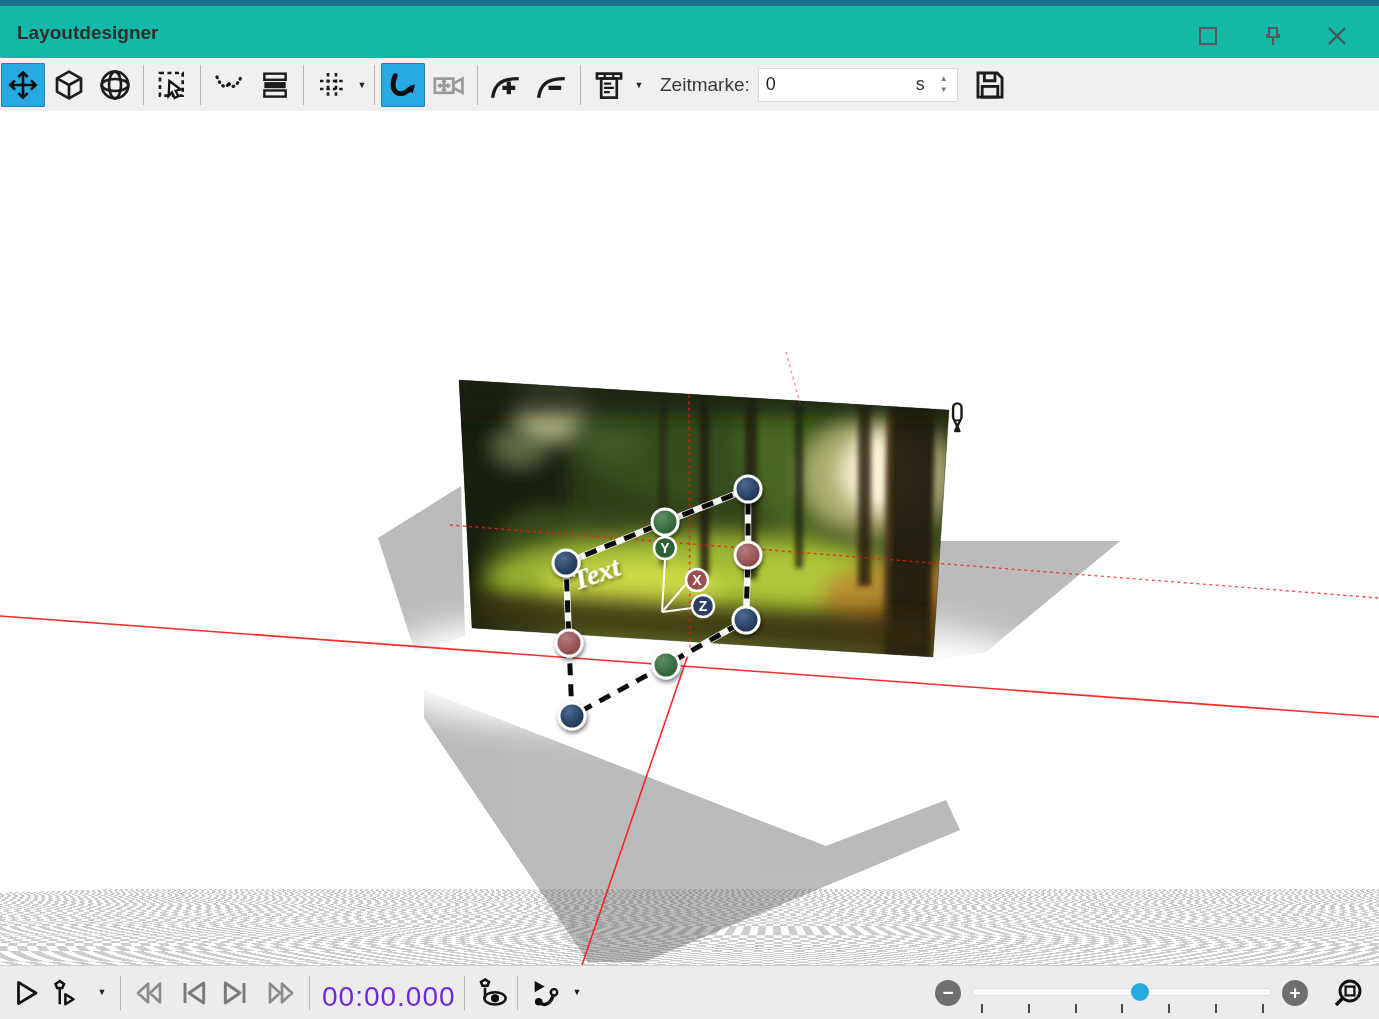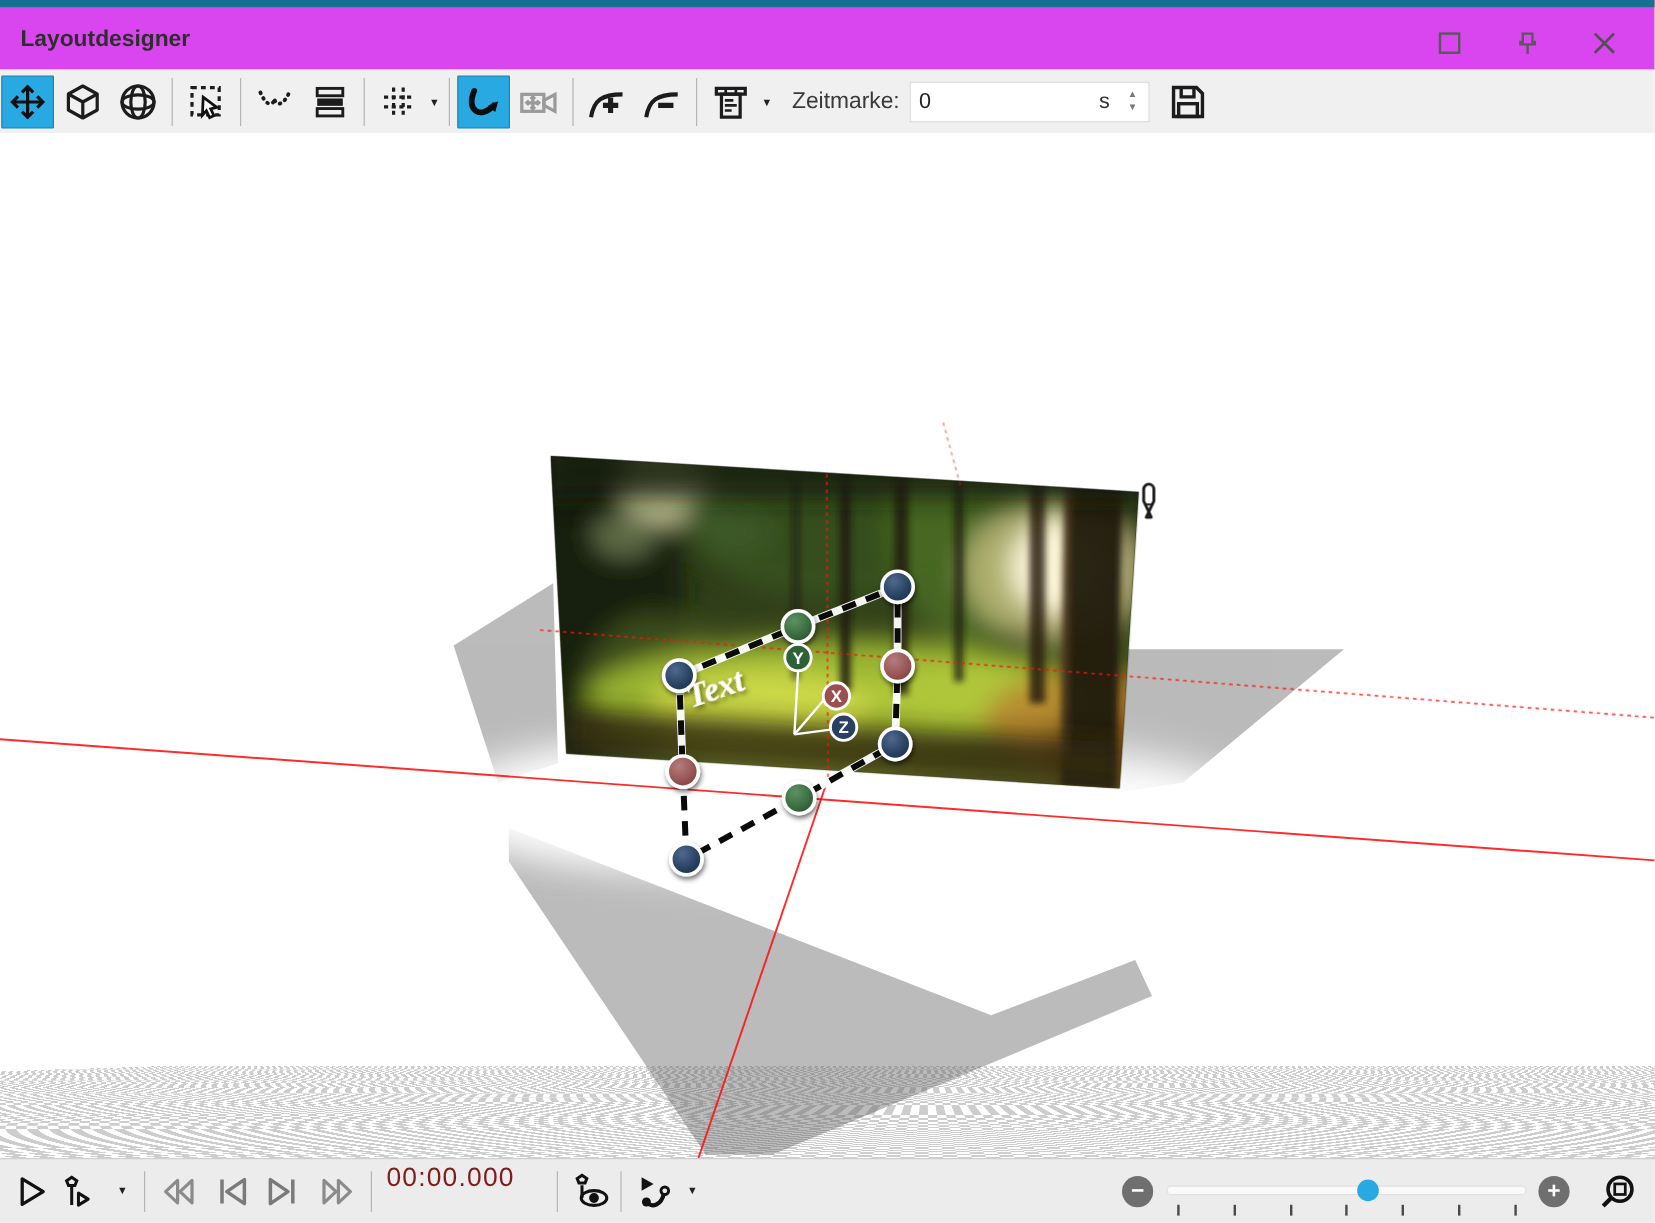--- a/index.html
+++ b/index.html
@@ -1,19 +1,19 @@
 <!DOCTYPE html>
 <html><head>
 <meta charset="utf-8">
 <style>
   html,body{margin:0;padding:0;background:#fff;font-family:"Liberation Sans",sans-serif;}
   .window{position:relative;width:1379px;height:1019px;background:#fff;overflow:hidden;}
 
   
-  .titlebar{position:absolute;left:0;top:0;width:1379px;height:58px;background:#d946ef;border-top:6px solid #17708f;box-sizing:border-box;}
+  .titlebar{position:absolute;left:0;top:0;width:1379px;height:58px;background:#14b8a6;border-top:6px solid #17708f;box-sizing:border-box;}
   .title{position:absolute;left:17px;top:16px;font-size:19px;font-weight:bold;color:#2e2e2e;}
   .win-btn{position:absolute;top:16px;width:28px;height:28px;display:flex;align-items:center;justify-content:center;cursor:default;}
   .win-btn svg{display:block}
 
   
   .toolbar{position:absolute;left:0;top:58px;width:1379px;height:53px;background:#f0f0f0;display:flex;align-items:center;}
   .tbtn{width:44px;height:44px;margin:0 1px;display:flex;align-items:center;justify-content:center;border-radius:1px;}
   .tbtn.active{background:#29a9e1;border:1px solid #1a85b5;box-sizing:border-box;}
   .tsep{width:1px;height:40px;background:#b5b5b5;margin:0 5px;}
   .caret{font-size:9px;color:#222;width:14px;text-align:center;}
@@ -30,21 +30,21 @@
   .persp{position:absolute;left:0;top:0;width:1379px;height:854px;perspective:800px;perspective-origin:772px 238px;}
   .ground{position:absolute;left:50%;top:854px;width:6000px;height:3600px;margin-left:-3000px;
     transform-origin:50% 0;transform:rotateX(-57deg);
     background:conic-gradient(#cdcdcd 25%,#ffffff 0 50%,#cdcdcd 0 75%,#ffffff 0) 0 0/24px 24px;}
   .scene{position:absolute;left:0;top:0;}
 
   
   .transport{position:absolute;left:0;top:965px;width:1379px;height:54px;background:#ececec;border-top:1px solid #cfcfcf;box-sizing:border-box;}
   .bbtn{position:absolute;top:7px;width:40px;height:40px;display:flex;align-items:center;justify-content:center;}
   .bsep{position:absolute;top:10px;width:1px;height:34px;background:#b5b5b5;}
-  .time{position:absolute;left:322px;top:2px;font-size:22px;color:#7f1d1d;letter-spacing:1px;}
+  .time{position:absolute;left:322px;top:15px;font-size:28px;color:#6d28d9;letter-spacing:1px;}
   .zoom-btn{position:absolute;top:14px;width:26px;height:26px;border-radius:50%;background:#6f6f6f;color:#fff;display:flex;align-items:center;justify-content:center;font-size:19px;font-weight:bold;line-height:0;}
   .slider-track{position:absolute;left:972px;top:22px;width:300px;height:8px;background:#fafafa;border:1px solid #e0e0e0;border-radius:4px;box-sizing:border-box;}
   .slider-thumb{position:absolute;left:1131px;top:17px;width:18px;height:18px;border-radius:50%;background:#29a9e1;}
   .tick{position:absolute;top:38px;width:2px;height:9px;background:#4a4a4a;}
 </style>
 </head>
 <body>
 
 <div class="window">
 

